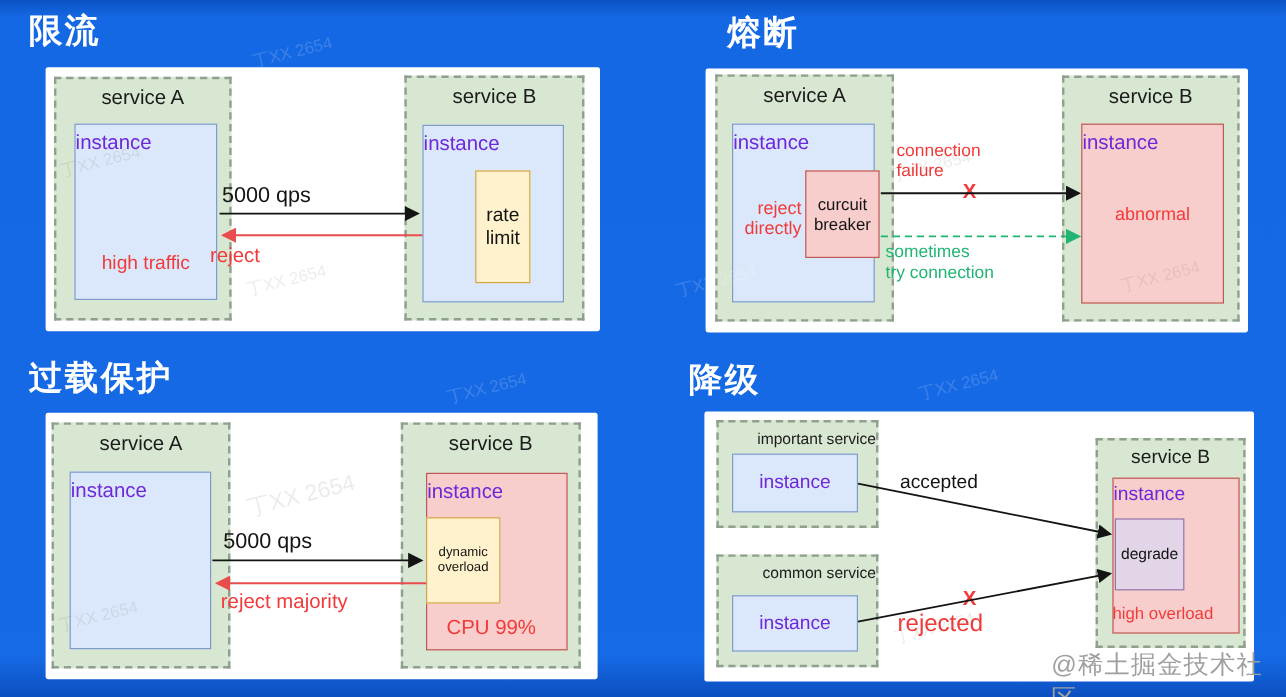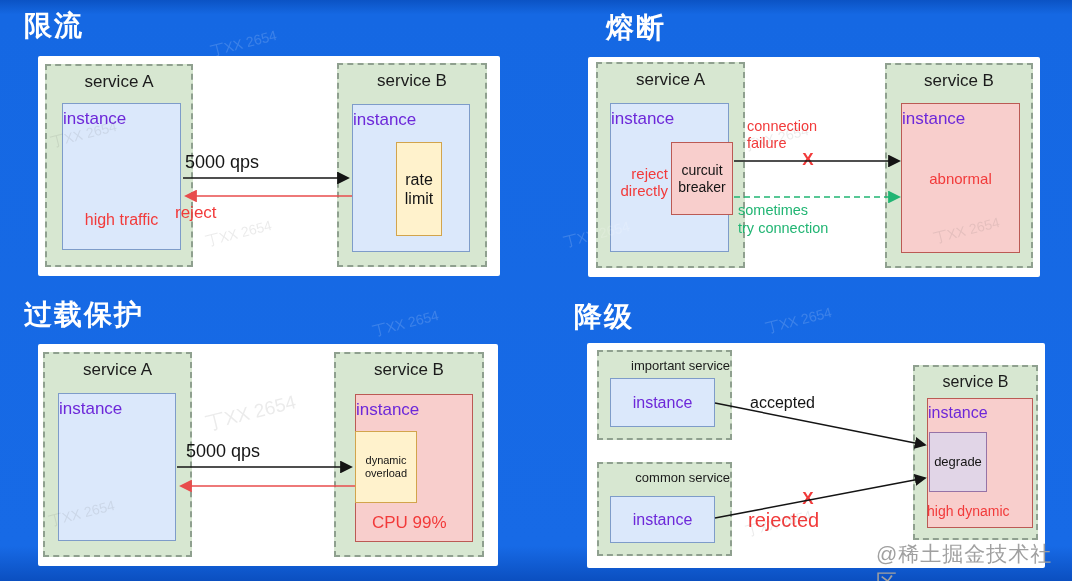--- a/index.html
+++ b/index.html
@@ -126,20 +126,21 @@
     </div>
     <div class="svc" style="left:296px;top:8px;width:150px;height:205px;">
       <div class="svc-label">service B</div>
     </div>
     <div class="inst pink" style="left:317px;top:50px;width:118px;height:148px;">
       <div class="inst-label">instance</div>
     </div>
     <div class="gate" style="left:317px;top:87px;width:62px;height:72px;font-size:11px;">dynamic overload</div>
     <div class="note red" style="left:334px;top:169px;width:110px;font-size:17px;">CPU 99%</div>
     <div class="note black" style="left:148px;top:97px;width:160px;font-size:18px;font-weight:500;">5000 qps</div>
+    <div class="note red" style="left:146px;top:148px;width:160px;font-size:17px;">reject majority</div>
     <svg class="wires" width="460" height="222">
       <line x1="139" y1="123" x2="313" y2="123" stroke="#141414" stroke-width="1.6" marker-end="url(#mB)"></line>
       <line x1="317" y1="142" x2="143" y2="142" stroke="#e84c4c" stroke-width="1.6" marker-end="url(#mR)"></line>
     </svg>
   </div>
 
   <div class="panel" style="left:587px;top:343px;width:458px;height:225px;">
     <div class="svc" style="left:10px;top:7px;width:135px;height:90px;">
       <div class="svc-label sm">important service</div>
     </div>
@@ -152,21 +153,21 @@
     <div class="inst blue" style="left:23px;top:153px;width:105px;height:47px;">
       <div class="inst-label mid">instance</div>
     </div>
     <div class="svc" style="left:326px;top:22px;width:125px;height:175px;">
       <div class="svc-label" style="font-size:16px;">service B</div>
     </div>
     <div class="inst pink" style="left:340px;top:55px;width:106px;height:130px;">
       <div class="inst-label" style="font-size:16px;">instance</div>
     </div>
     <div class="gate purple" style="left:342px;top:89px;width:58px;height:60px;font-size:13px;">degrade</div>
-    <div class="note red" style="left:340px;top:160px;width:106px;font-size:14px;">high dynamic</div>
+    <div class="note red" style="left:340px;top:160px;width:106px;font-size:14px;">high overload</div>
     <div class="note black" style="left:163px;top:51px;width:120px;font-size:16px;">accepted</div>
     <div class="xmark" style="left:211px;top:146px;">X</div>
     <div class="note red" style="left:161px;top:166px;width:120px;font-size:20px;">rejected</div>
     <svg class="wires" width="458" height="225">
       <line x1="128" y1="60" x2="338" y2="102" stroke="#141414" stroke-width="1.5" marker-end="url(#mB)"></line>
       <line x1="128" y1="175" x2="338" y2="135" stroke="#141414" stroke-width="1.5" marker-end="url(#mB)"></line>
     </svg>
   </div>
 
   <span class="wm dark" style="left:50px;top:126px;">丁XX 2654</span>

